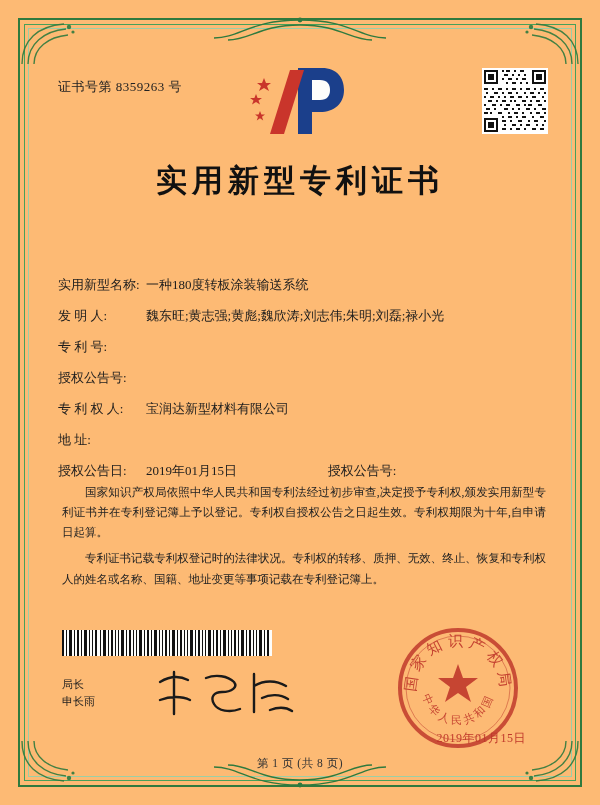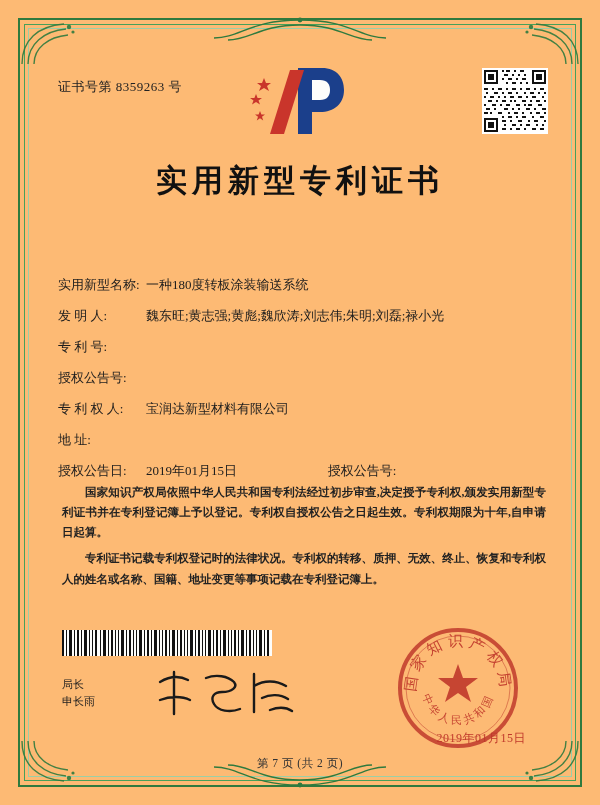--- a/index.html
+++ b/index.html
@@ -159,21 +159,20 @@
     right: 54px;
     top: 482px;
     font-size: 11.5px;
     line-height: 1.75;
     color: #222;
     text-align: justify;
   }
   .paras p {
     margin: 0 0 6px 0;
     text-indent: 2em;
-    font-weight: bold;
   }
 
   
   .barcode {
     position: absolute;
     left: 62px;
     top: 630px;
     width: 210px;
     height: 26px;
   }
@@ -550,15 +549,15 @@
     <div>申长雨</div>
   </div>
   <div class="sig">
     <svg viewBox="0 0 150 56" width="150" height="56" fill="none" stroke="#1a1a1a" stroke-width="2.4" stroke-linecap="round">
       <path d="M10 16 C20 10 30 10 38 14 M24 6 L24 48 M10 34 C20 30 32 30 40 34"></path>
       <path d="M56 12 C66 8 78 10 84 16 C88 21 82 26 72 26 C64 26 60 31 64 38 C68 45 80 47 90 43"></path>
       <path d="M104 8 L104 46 M104 20 C114 14 126 14 136 20 M112 32 C120 28 130 28 138 33 M120 44 C128 41 136 41 142 45"></path>
     </svg>
   </div>
 
-  <div class="footer">第 7 页 (共 2 页)</div>
+  <div class="footer">第 1 页 (共 8 页)</div>
 
 </div>
 
 </body></html>

